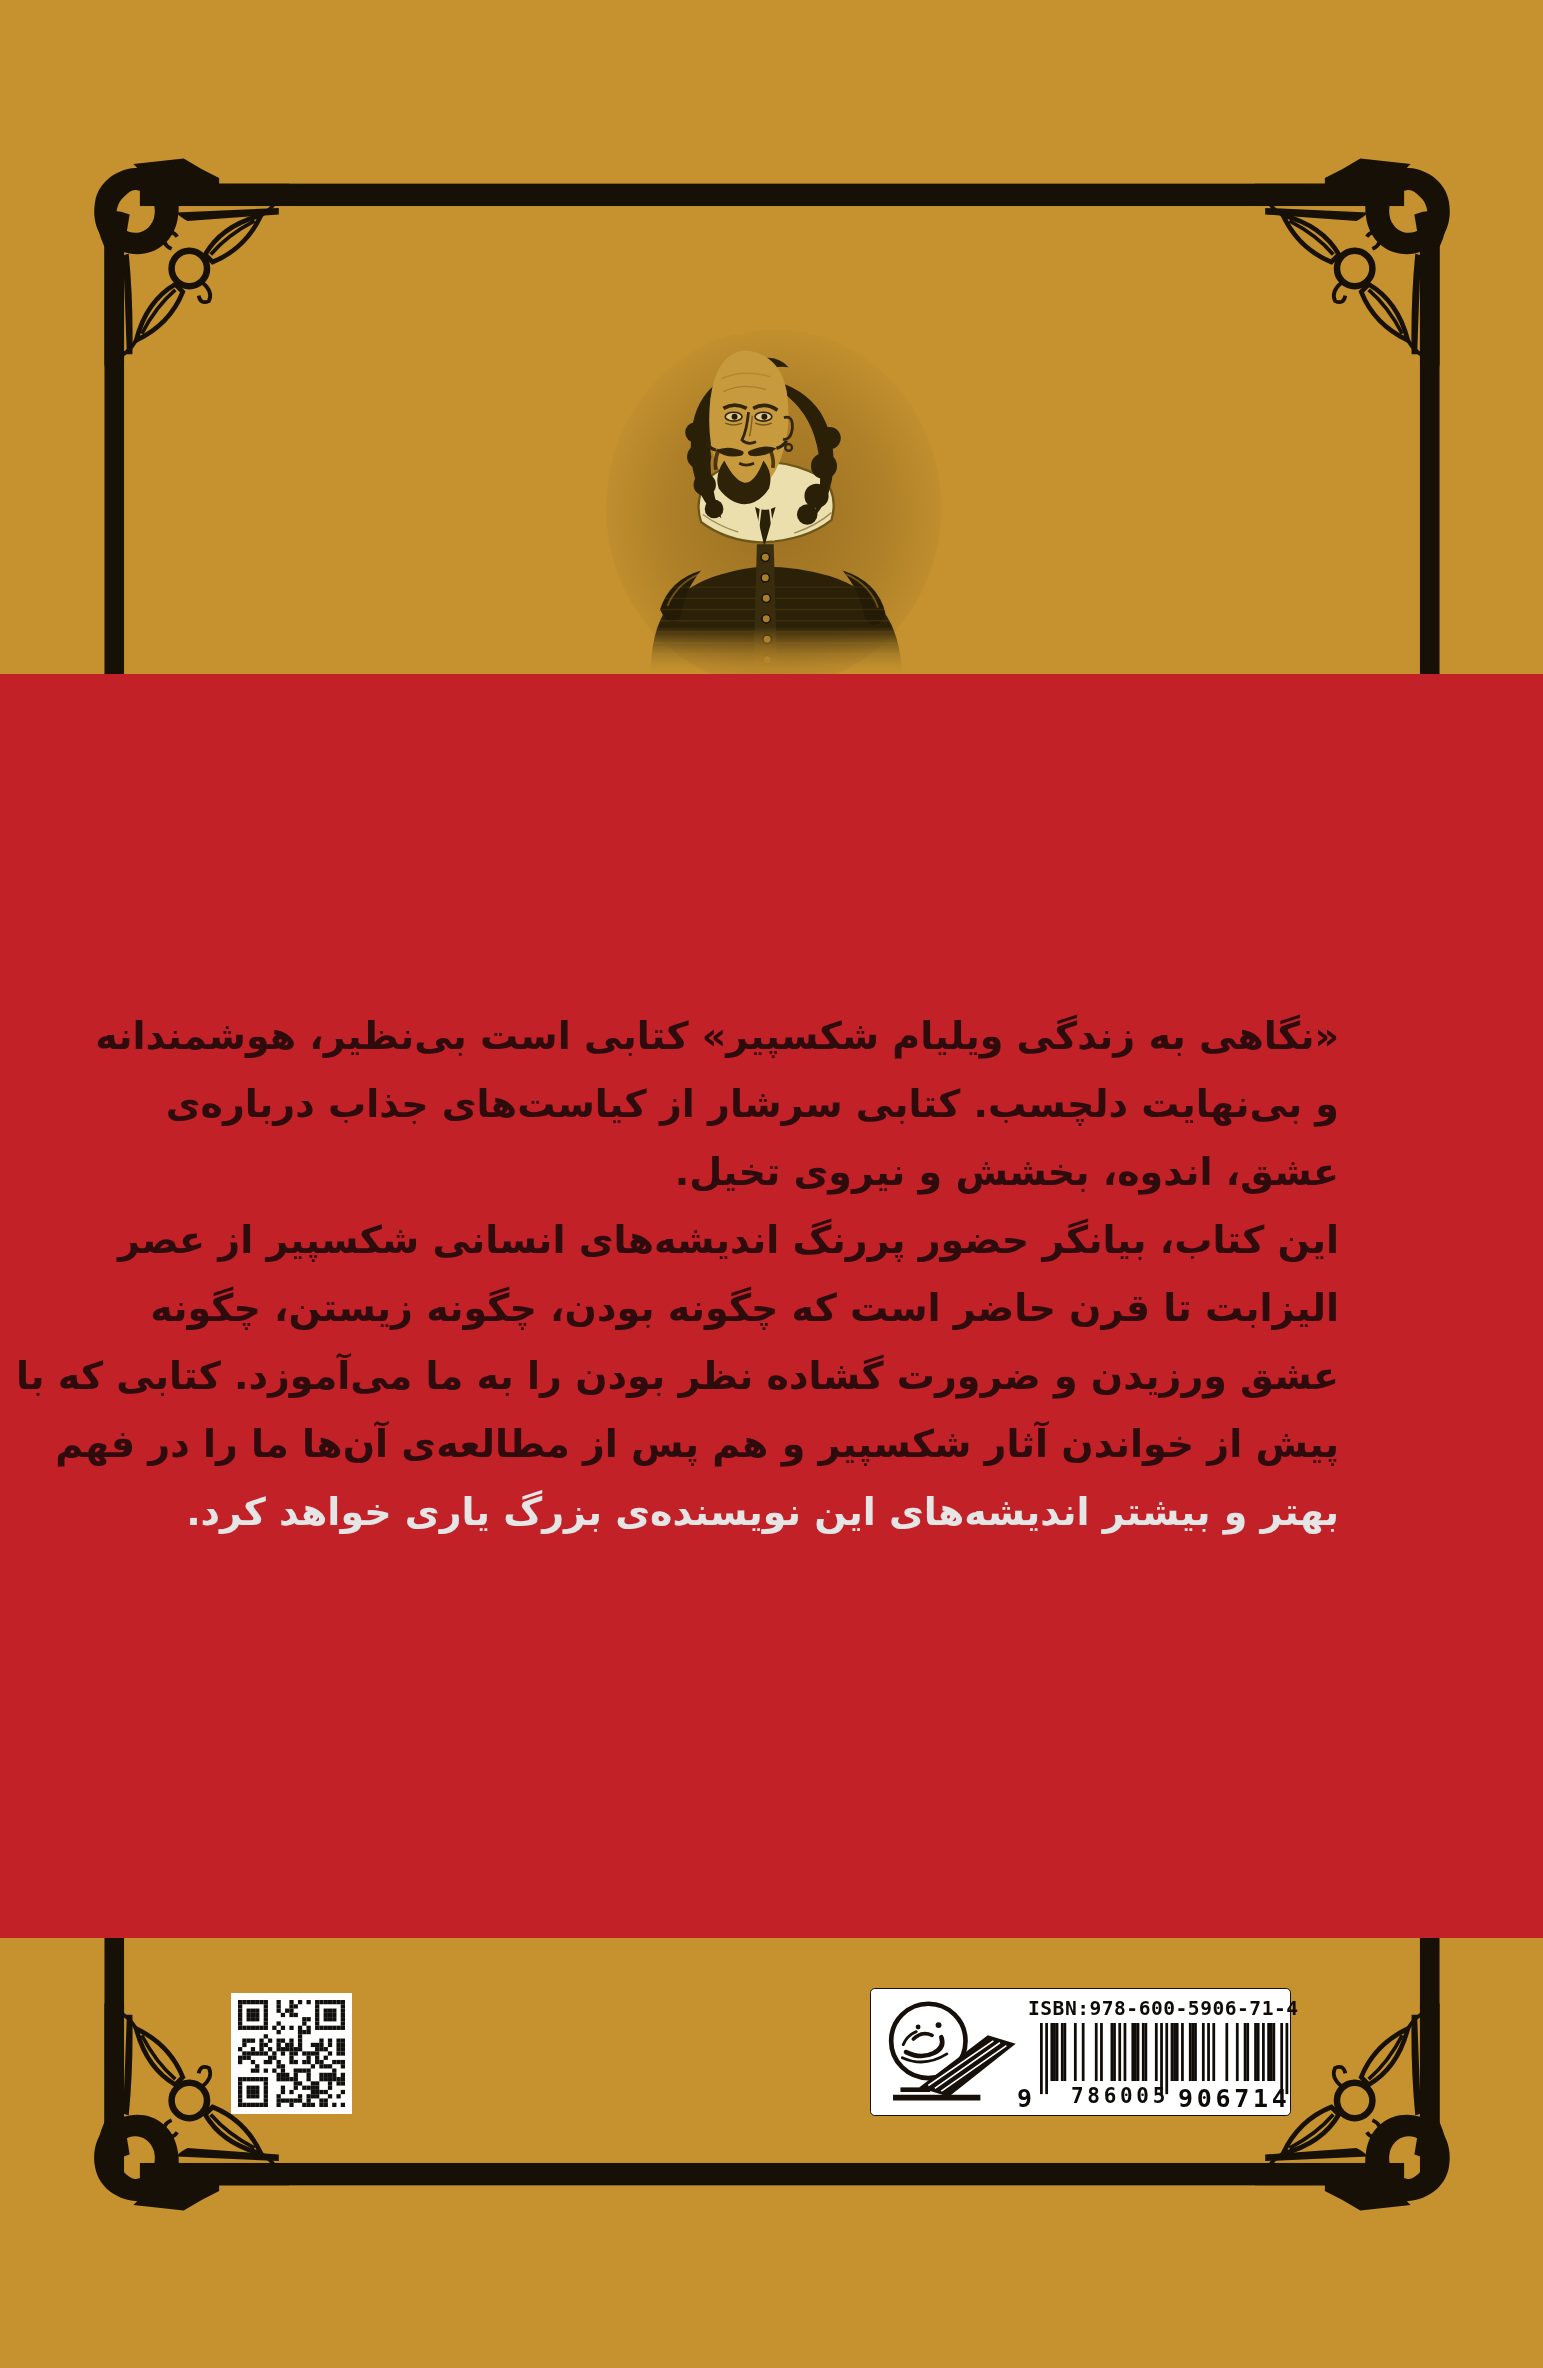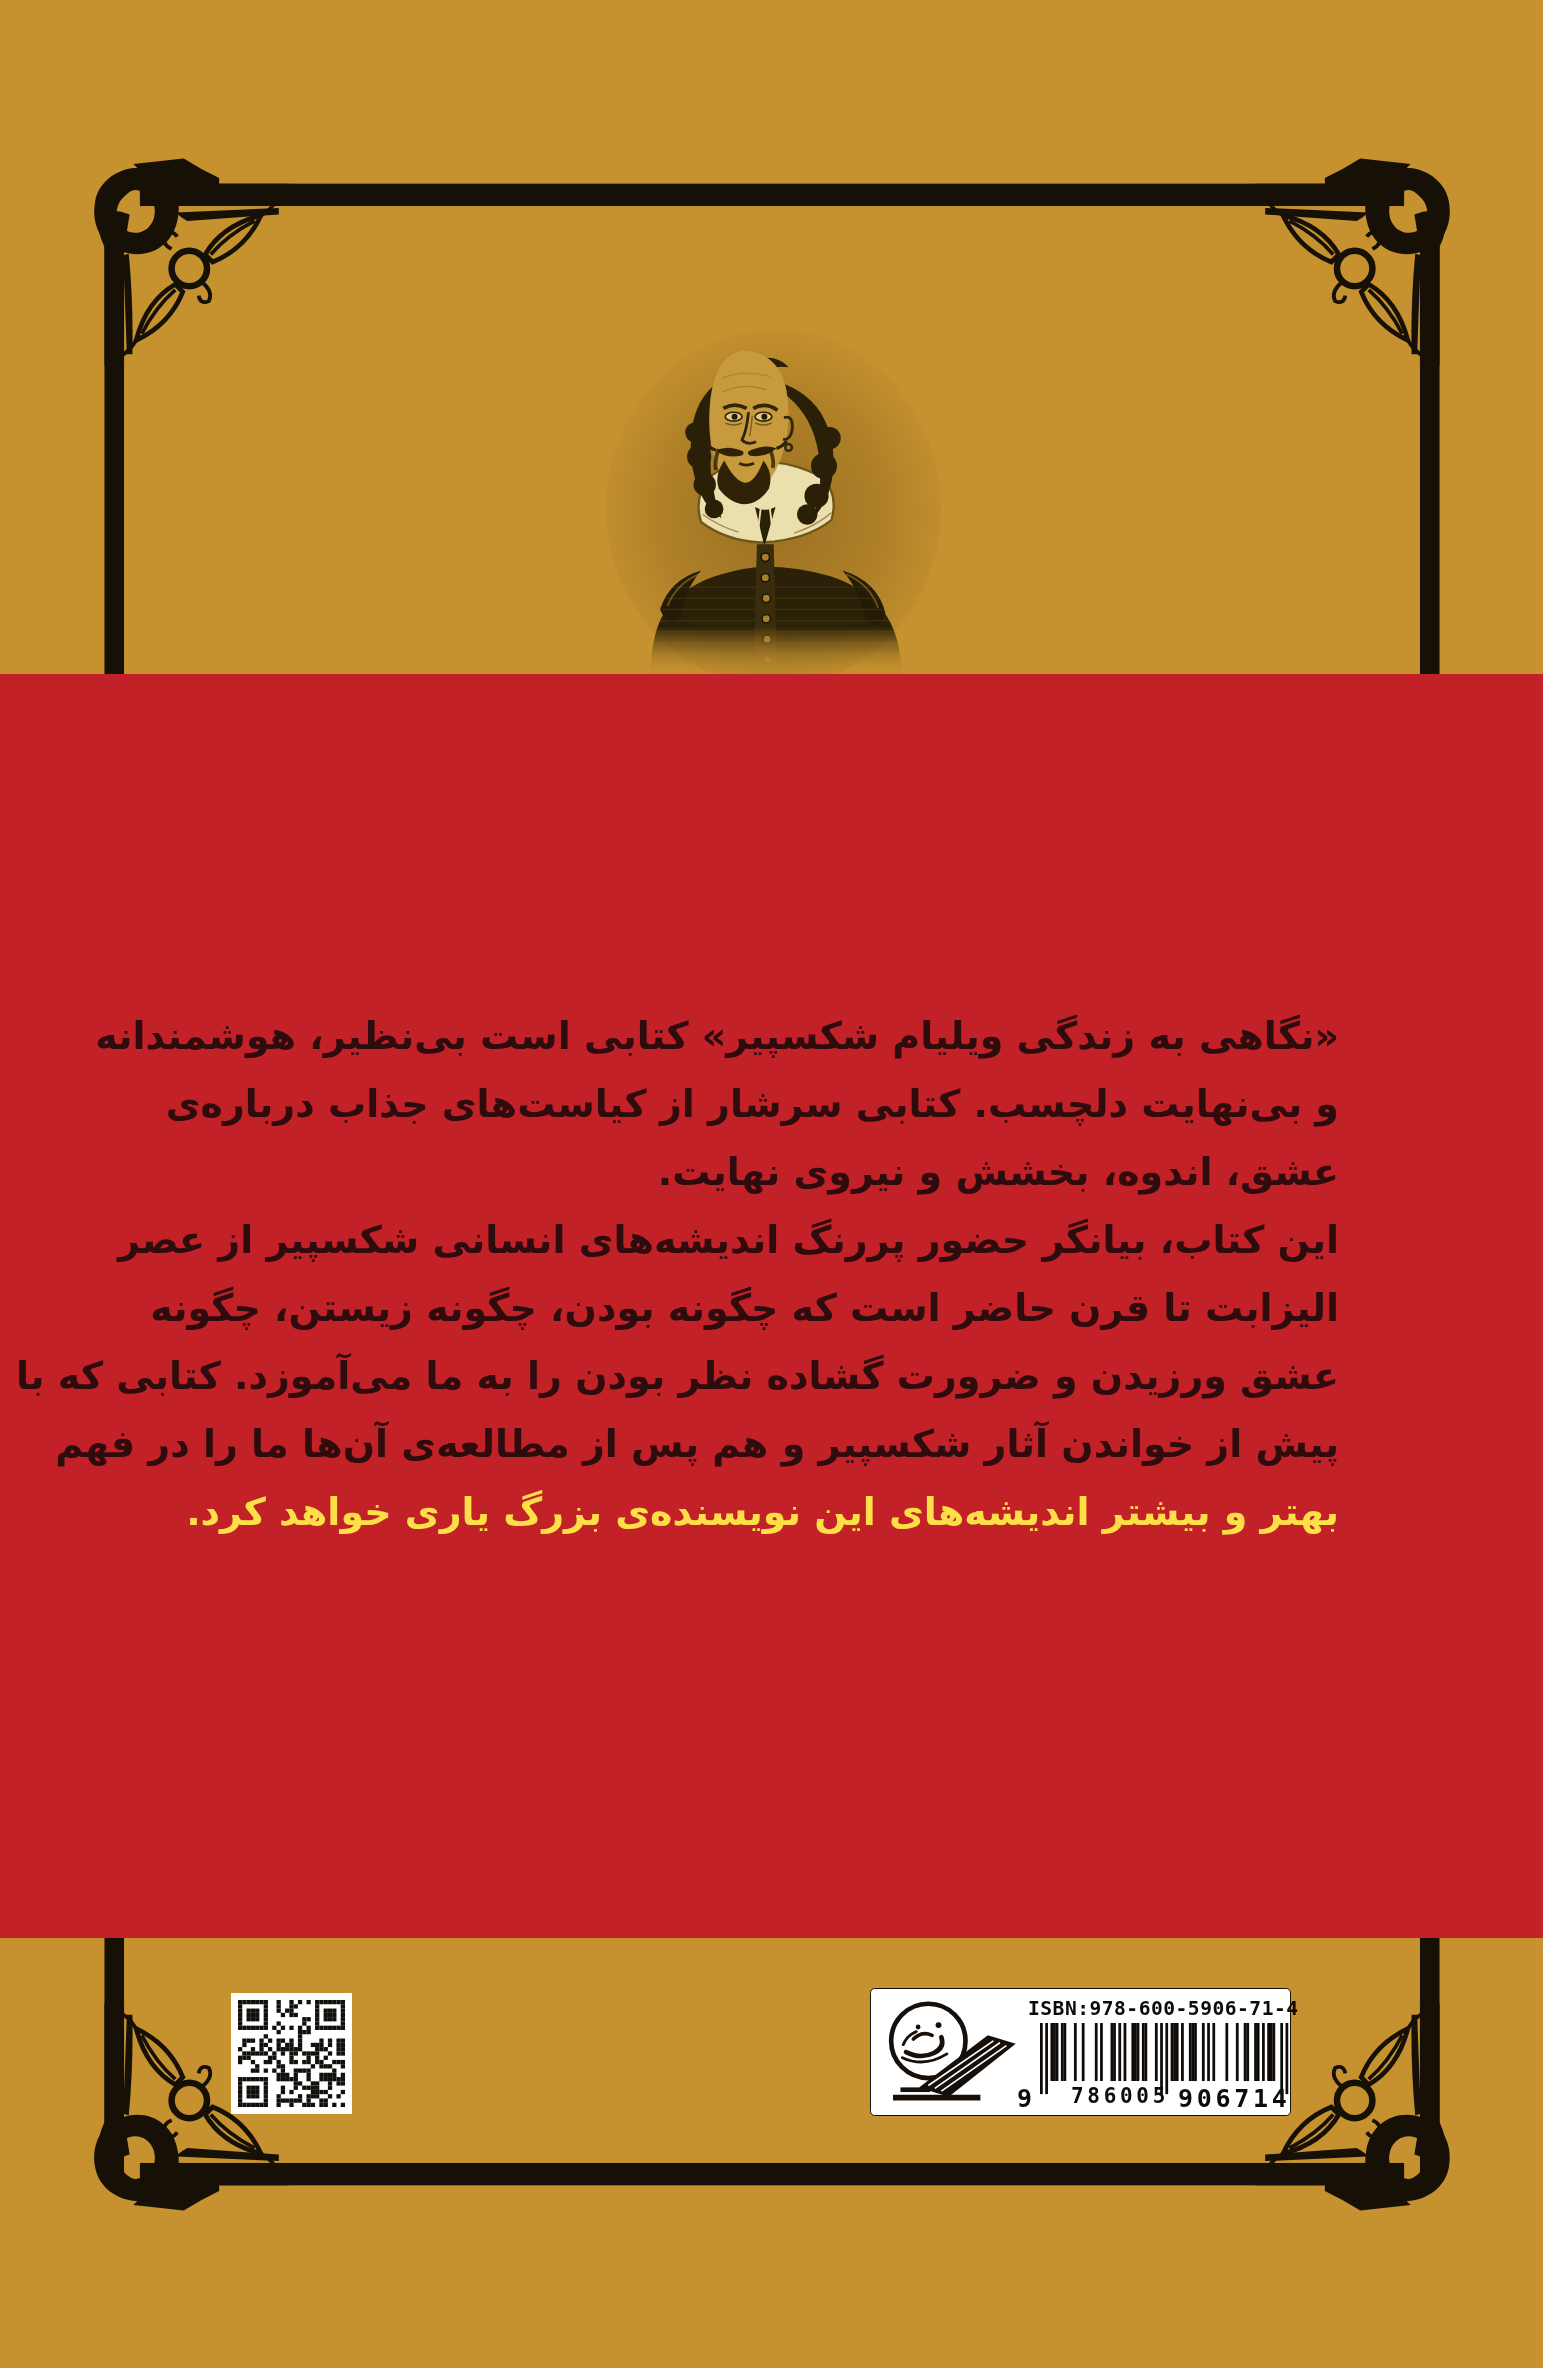--- a/index.html
+++ b/index.html
@@ -173,26 +173,26 @@
           <circle cx="173" cy="336" r="4.5"></circle>
           <circle cx="173" cy="358" r="4.5"></circle>
       </g>
     </g>
   </svg>
 
   <div class="band" style="background: rgb(195, 33, 40);">
     <div class="blurb">
       <div class="bline" style="color: rgb(46, 12, 14);">«نگاهی به زندگی ویلیام شکسپیر» کتابی است بی‌نظیر، هوشمندانه</div>
       <div class="bline" style="color: rgb(46, 12, 14);">و بی‌نهایت دلچسب. کتابی سرشار از کیاست‌های جذاب درباره‌ی</div>
-      <div class="bline" style="color: rgb(46, 12, 14);">عشق، اندوه، بخشش و نیروی نهایت.</div>
+      <div class="bline" style="color: rgb(46, 12, 14);">عشق، اندوه، بخشش و نیروی تخیل.</div>
       <div class="bline" style="color: rgb(46, 12, 14);">این کتاب، بیانگر حضور پررنگ اندیشه‌های انسانی شکسپیر از عصر</div>
       <div class="bline" style="color: rgb(46, 12, 14);">الیزابت تا قرن حاضر است که چگونه بودن، چگونه زیستن، چگونه</div>
       <div class="bline" style="color: rgb(46, 12, 14);">عشق ورزیدن و ضرورت گشاده نظر بودن را به ما می‌آموزد. کتابی که با</div>
       <div class="bline" style="color: rgb(46, 12, 14);">پیش از خواندن آثار شکسپیر و هم پس از مطالعه‌ی آن‌ها ما را در فهم</div>
-      <div class="bline" style="color: #fde047;">بهتر و بیشتر اندیشه‌های این نویسنده‌ی بزرگ یاری خواهد کرد.</div>
+      <div class="bline" style="color: #e5e5e5;">بهتر و بیشتر اندیشه‌های این نویسنده‌ی بزرگ یاری خواهد کرد.</div>
     </div>
   </div>
 
   <svg id="qrsvg" class="qr-svg" viewBox="0 0 130 130" xmlns="http://www.w3.org/2000/svg">
       <rect x="0" y="0" width="130" height="130" fill="#ffffff"></rect>
       <g fill="#12100d">
         <rect x="7.50" y="7.50" width="4.6" height="4.6"></rect>
         <rect x="12.10" y="7.50" width="4.6" height="4.6"></rect>
         <rect x="16.70" y="7.50" width="4.6" height="4.6"></rect>
         <rect x="21.30" y="7.50" width="4.6" height="4.6"></rect>

